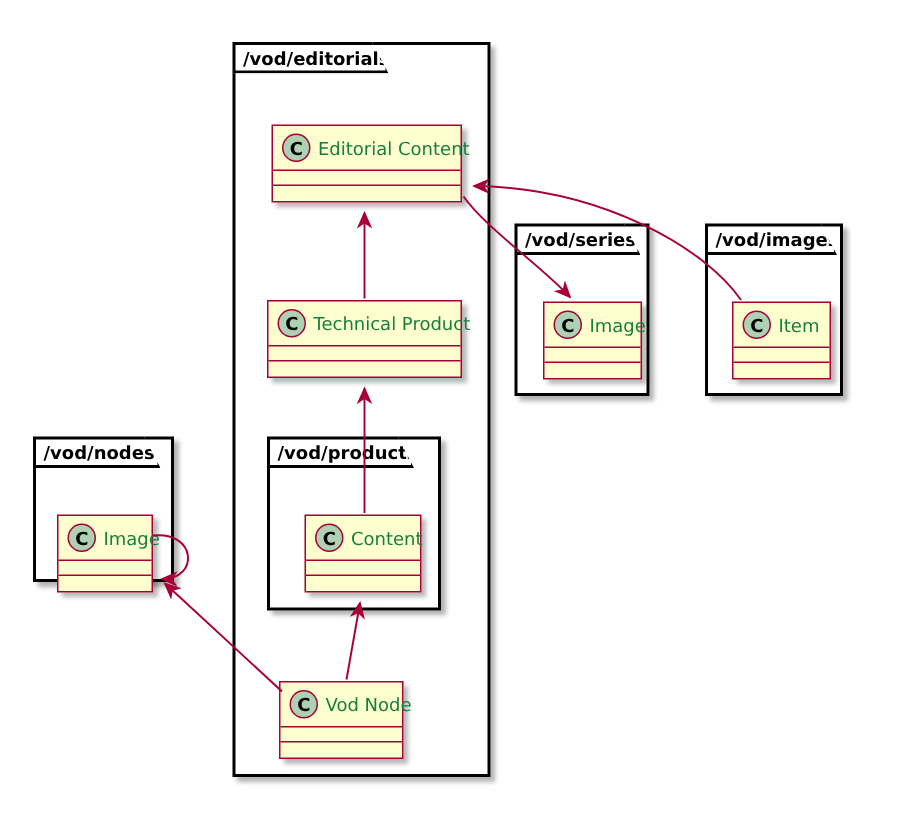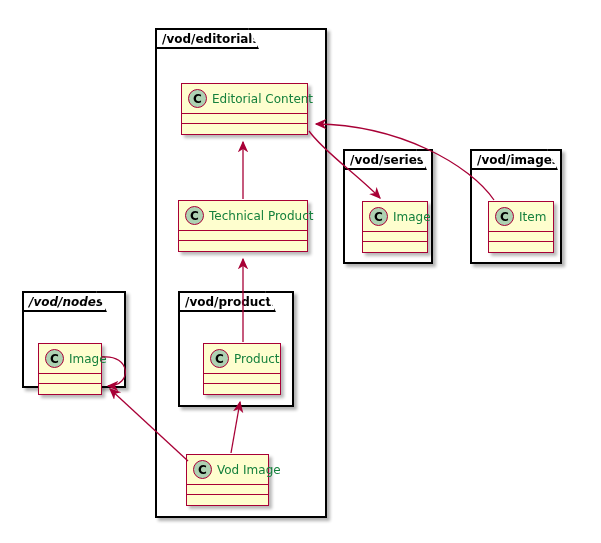--- a/index.html
+++ b/index.html
@@ -162,21 +162,21 @@
       <span class="pkg-tab-label">/vod/series</span>
     </div>
   </div>
 
   <div class="pkg" style="left:470px; top:149px; width:92px; height:115px;">
     <div class="pkg-tab" style="width:88px;">
       <span class="pkg-tab-label">/vod/images</span>
     </div>
   </div>
 
-  <div class="pkg" style="left:22px; top:291px; width:104px; height:97px;font-style:italic;">
+  <div class="pkg" style="left:22px; top:291px; width:94px; height:97px;">
     <div class="pkg-tab" style="width:85px;">
       <span class="pkg-tab-label">/vod/nodes</span>
     </div>
   </div>
 
   <div class="pkg" style="left:178px; top:291px; width:116px; height:116px;">
     <div class="pkg-tab" style="width:98px;">
       <span class="pkg-tab-label">/vod/products</span>
     </div>
   </div>
@@ -234,30 +234,30 @@
     </div>
     <div class="cls-compartment"></div>
     <div class="cls-compartment last"></div>
   </div>
 
   <div class="cls" style="left:203px; top:343px; width:78px; height:52px;">
     <div class="cls-head">
       <span class="cls-icon">
           <span>C</span>
         </span>
-      <span class="cls-name">Product</span>
+      <span class="cls-name">Content</span>
     </div>
     <div class="cls-compartment"></div>
     <div class="cls-compartment last"></div>
   </div>
 
   <div class="cls" style="left:186px; top:454px; width:83px; height:52px;">
     <div class="cls-head">
       <span class="cls-icon">
           <span>C</span>
         </span>
-      <span class="cls-name">Vod Image</span>
+      <span class="cls-name">Vod Node</span>
     </div>
     <div class="cls-compartment"></div>
     <div class="cls-compartment last"></div>
   </div>
 
 </div>
 
 </body></html>

